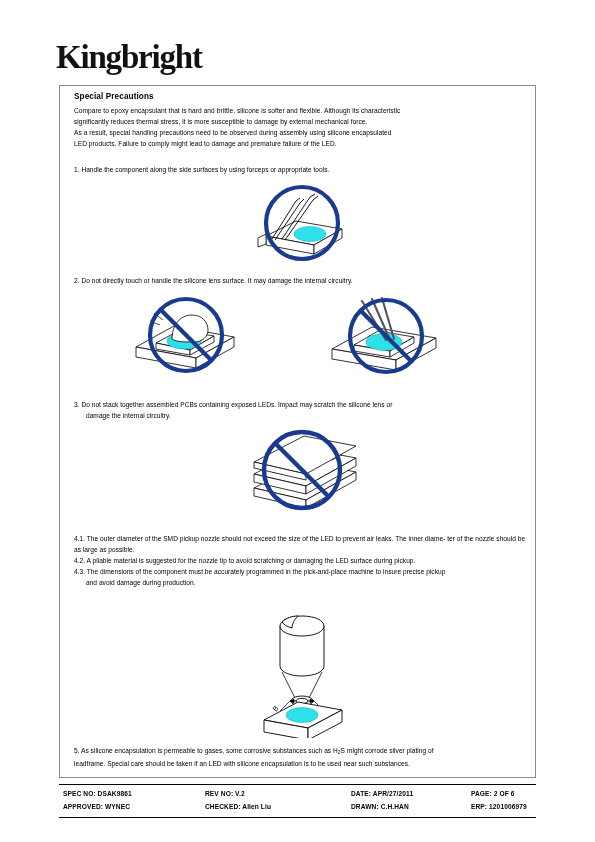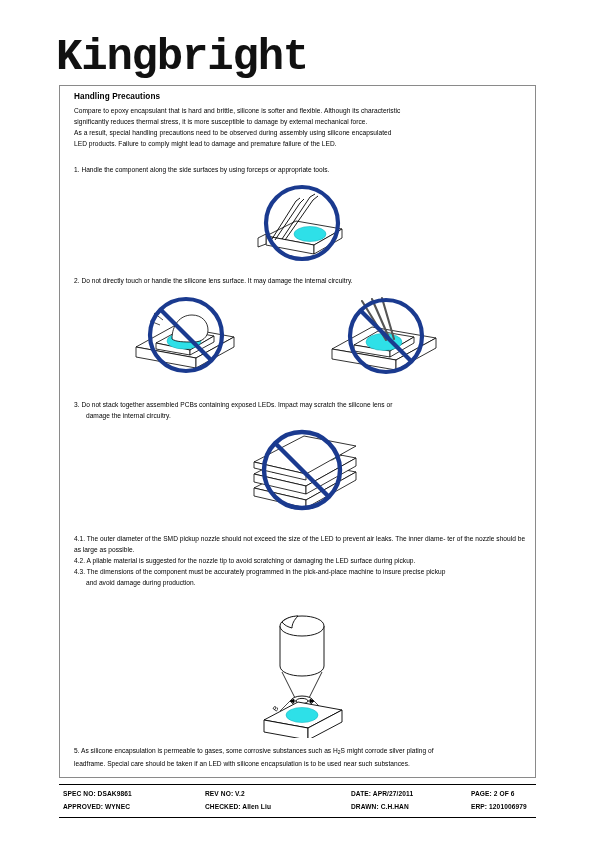--- a/index.html
+++ b/index.html
@@ -18,23 +18,23 @@
 
   
   #logo-area {
     position: absolute;
     left: 56px;
     top: 38px;
     width: 480px;
     height: 42px;
   }
   #brand-logo {
-    font-family: Liberation Mono, monospace;
+    font-family: Liberation Serif, serif;
     font-weight: bold;
-    font-size: 44px;
+    font-size: 33px;
     letter-spacing: -1.2px;
     line-height: 38px;
     color: #111111;
     white-space: nowrap;
   }
 
   
   #content-box {
     position: absolute;
     left: 59px;
@@ -116,21 +116,21 @@
 </style>
 </head>
 <body>
 
 <div id="logo-area">
   <div id="brand-logo">Kingbright</div>
 </div>
 
 <div id="content-box">
 
-  <div class="section-title">Handling Precautions</div>
+  <div class="section-title">Special Precautions</div>
 
   <div class="para" style="top:19px;">Compare to epoxy encapsulant that is hard and brittle, silicone is softer and flexible. Although its characteristic</div>
   <div class="para" style="top:30px;">significantly reduces thermal stress, it is more susceptible to damage by external mechanical force.</div>
   <div class="para" style="top:41px;">As a result, special handling precautions need to be observed during assembly using silicone encapsulated</div>
   <div class="para" style="top:52px;">LED products. Failure to comply might lead to damage and premature failure of the LED.</div>
 
   <div class="hang" style="top:78px;">1. Handle the component along the side surfaces by using forceps or appropriate tools.</div>
 
   <div class="figure" style="left:178px; top:97px;">
     <svg width="130" height="80" viewBox="0 0 130 80">

